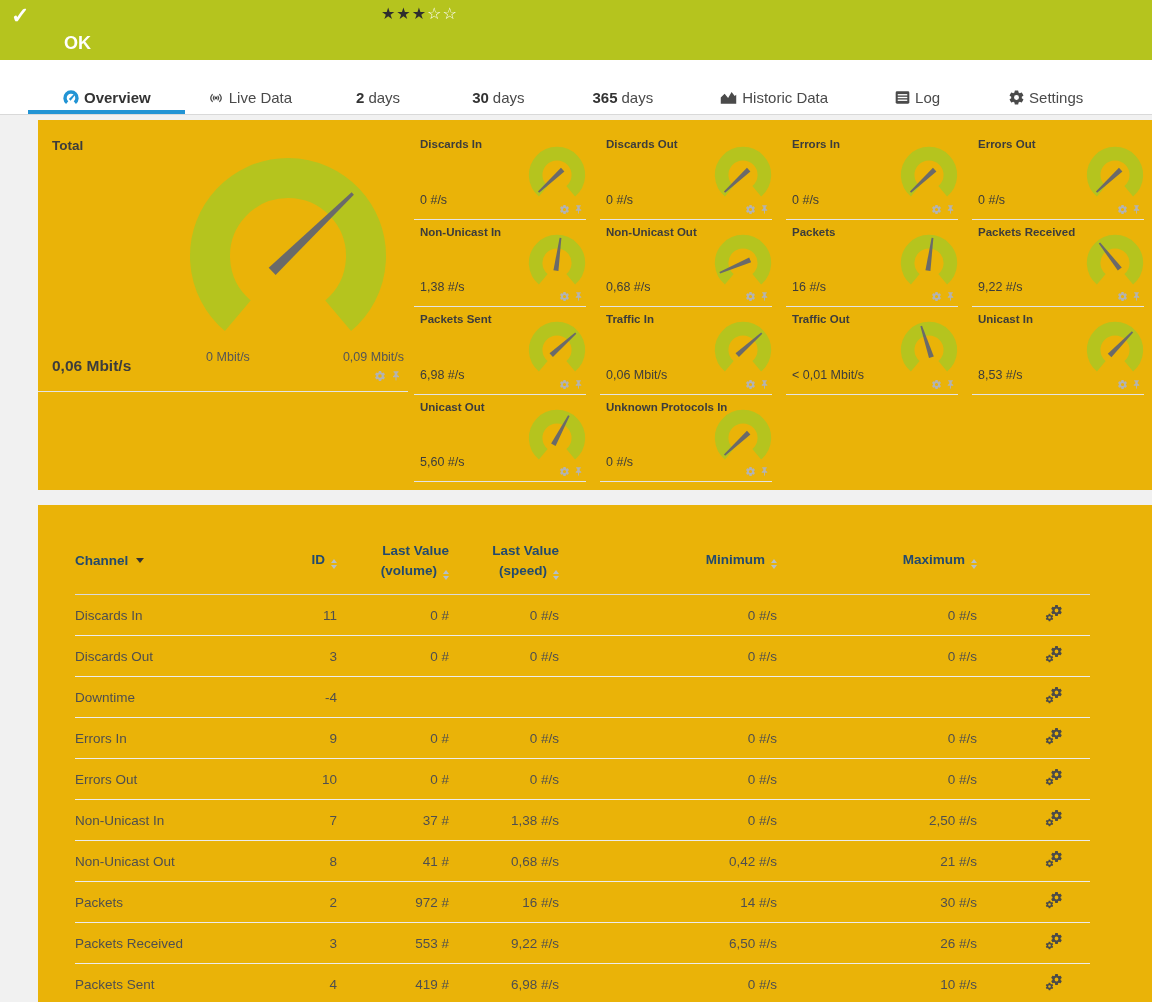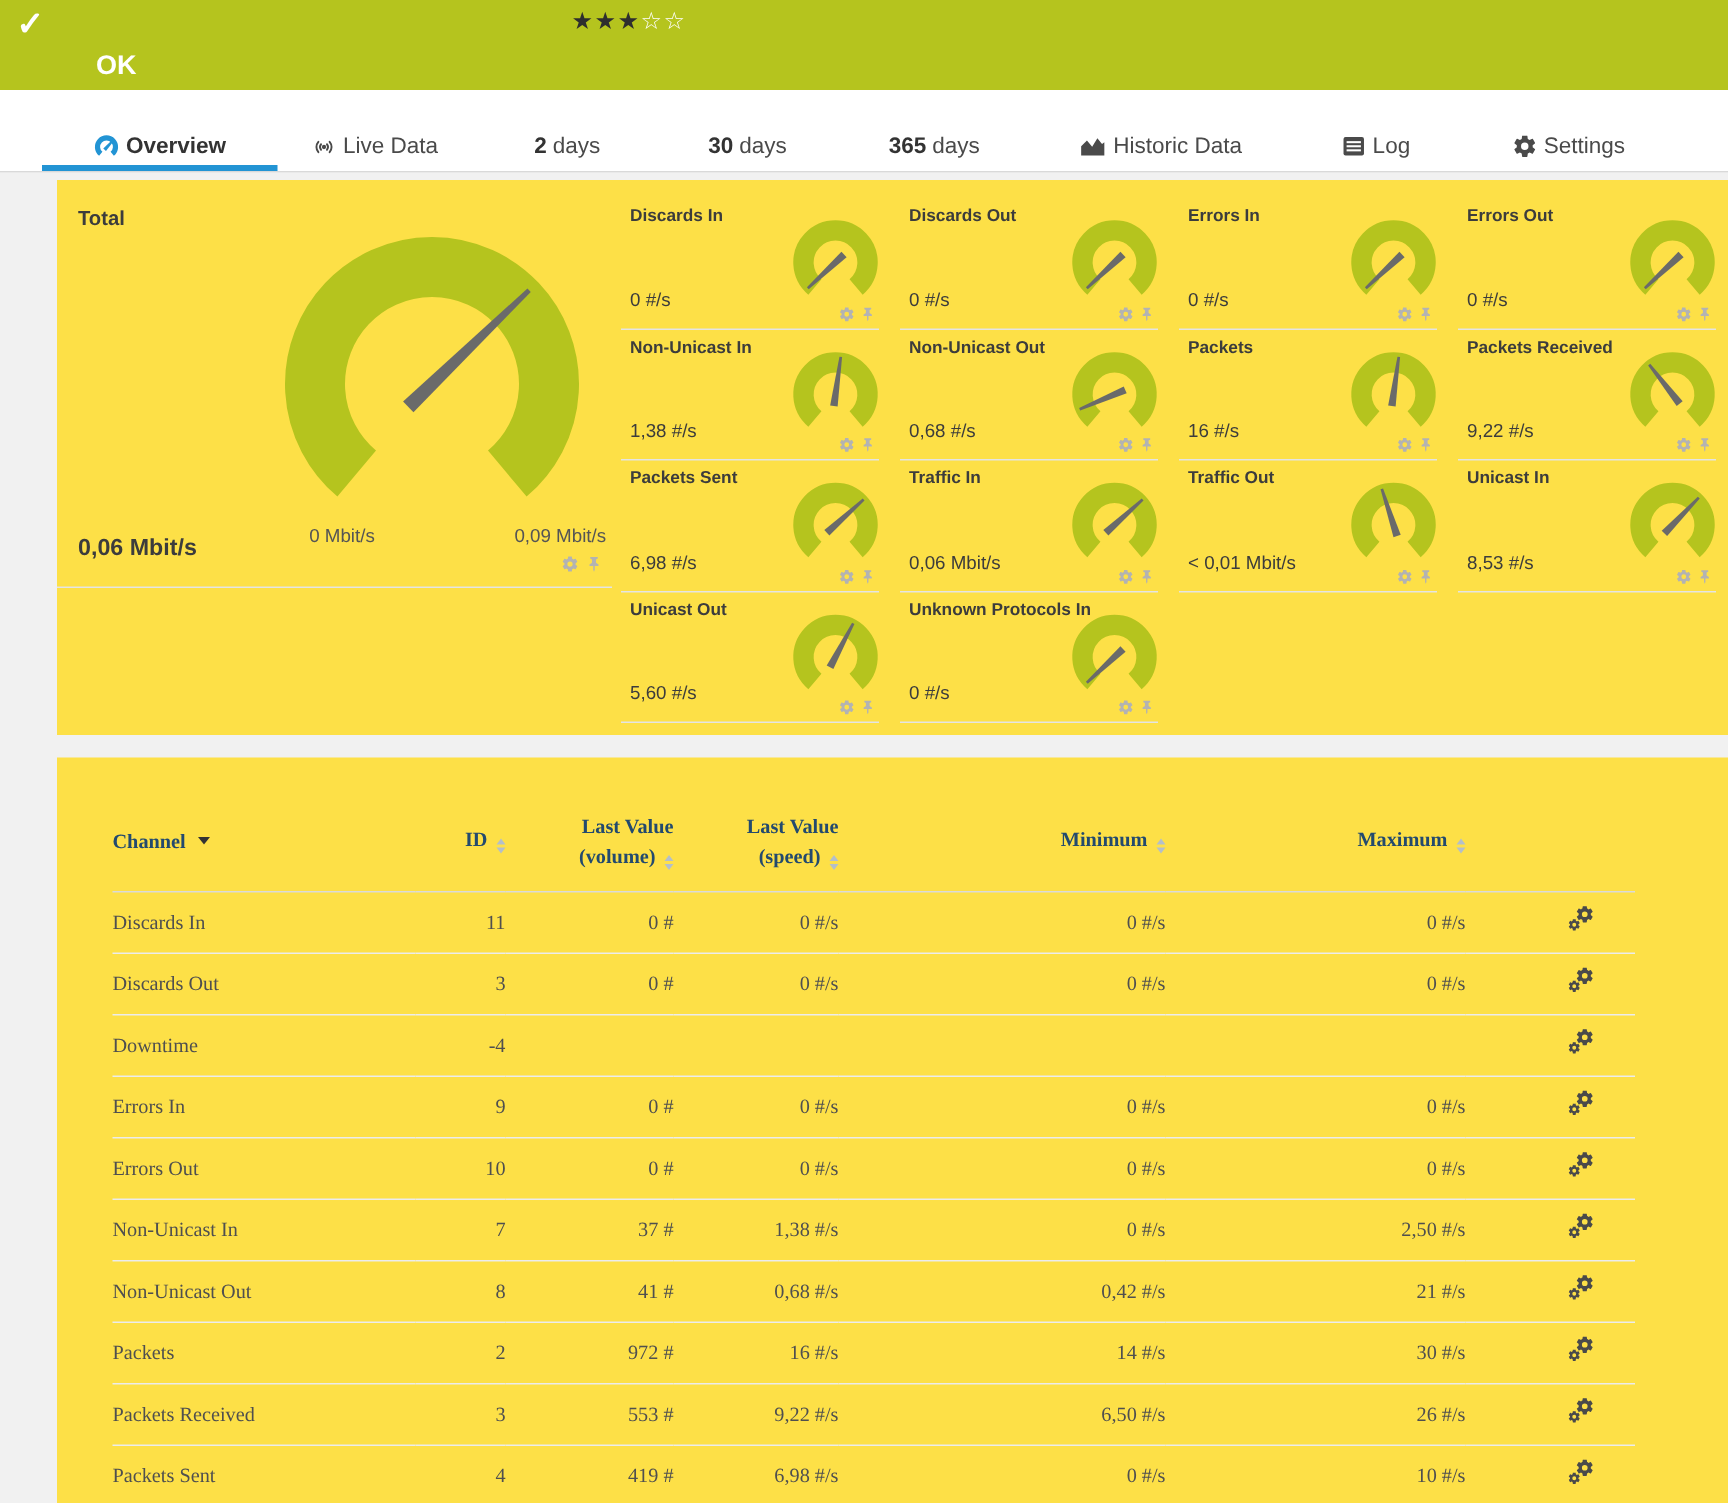--- a/index.html
+++ b/index.html
@@ -33,23 +33,23 @@
   .t3{margin-left:48px;}
   .t4{margin-left:56px;}
   .t5{margin-left:52px;}
   .t6{margin-left:50px;}
   .t7{margin-left:50px;}
   .t8{margin-left:52px;}
   .tabicon{flex:0 0 auto;display:inline-flex;}
 
   
   .content{padding:5px 0 0 38px;}
-  .panel{background:#fde047;}
+  .panel{background:#eab308;}
   .panel-gauges{position:relative;width:1114px;height:370px;margin-bottom:15px;}
-  .panel-table{position:relative;width:1114px;height:497px;box-sizing:border-box;padding:30px 0 0 37px;font-family:Liberation Serif, serif;}
+  .panel-table{position:relative;width:1114px;height:497px;box-sizing:border-box;padding:30px 0 0 37px;}
 
   
   .total-block{position:absolute;left:0;top:0;width:372px;height:272px;}
   .g-label{position:absolute;left:14px;top:18px;font-size:13.5px;font-weight:bold;color:#3c3c3c;}
   .g-svg{position:absolute;left:130px;top:18px;}
   .arc-big{fill:none;stroke:#b5c41e;stroke-width:40;}
   .needle{fill:#6a6a6a;}
   .g-min{position:absolute;left:150px;top:230px;width:80px;text-align:center;font-size:12.5px;color:#555;}
   .g-max{position:absolute;left:288px;top:230px;width:95px;text-align:center;font-size:12.5px;color:#555;}
   .g-value{position:absolute;left:14px;top:237px;font-size:15.5px;font-weight:bold;color:#3c3c3c;}

